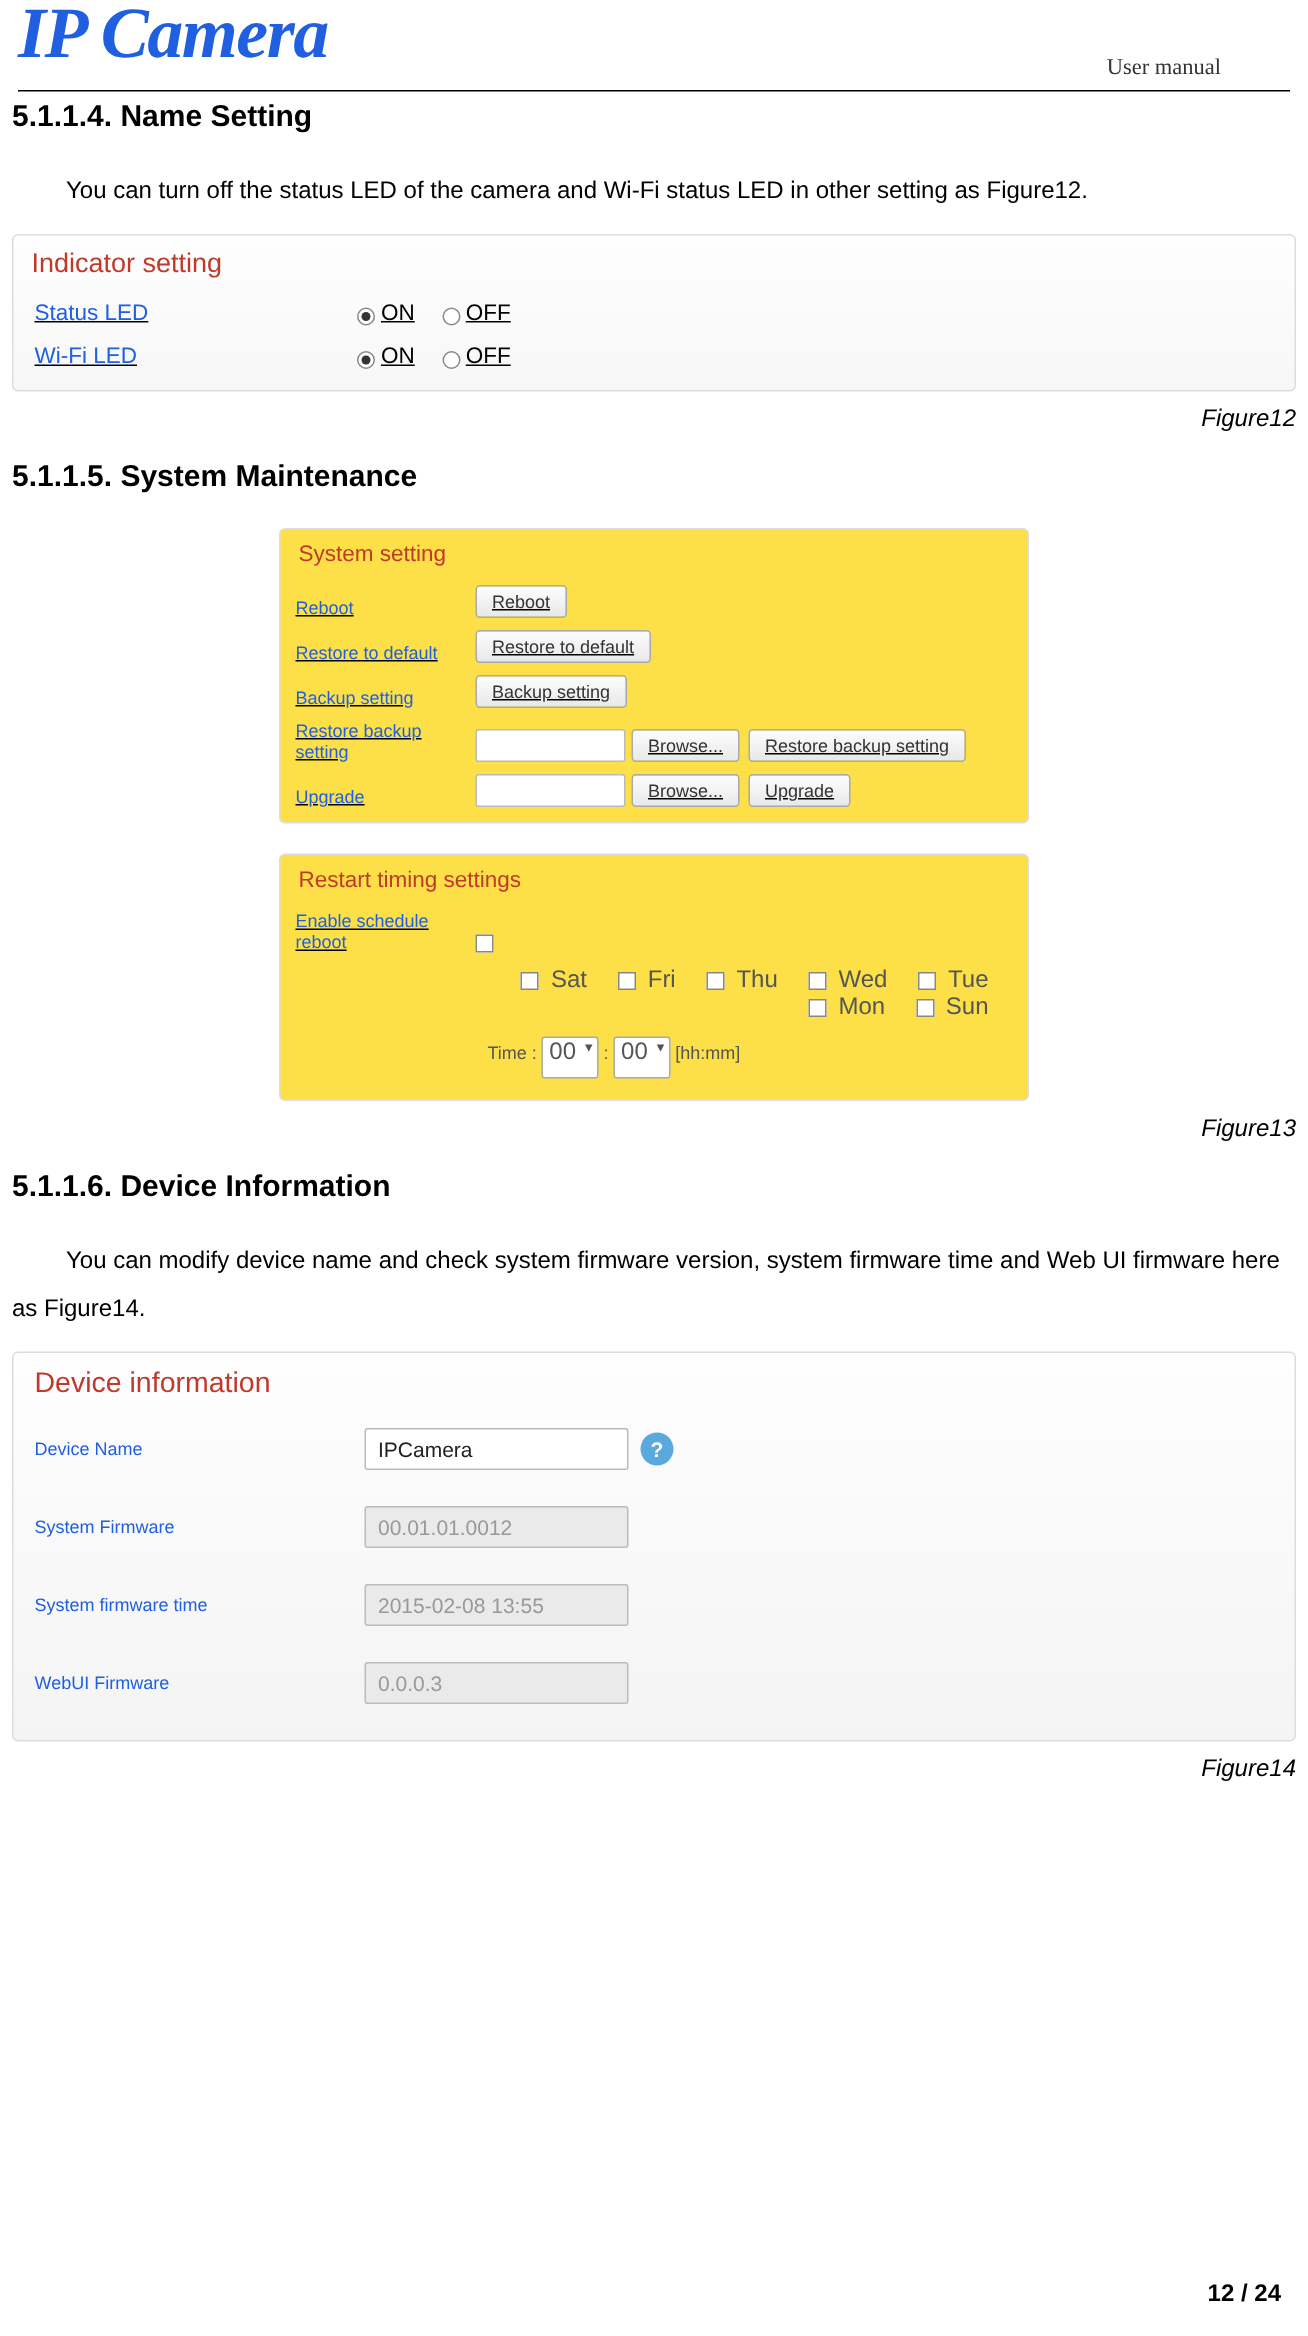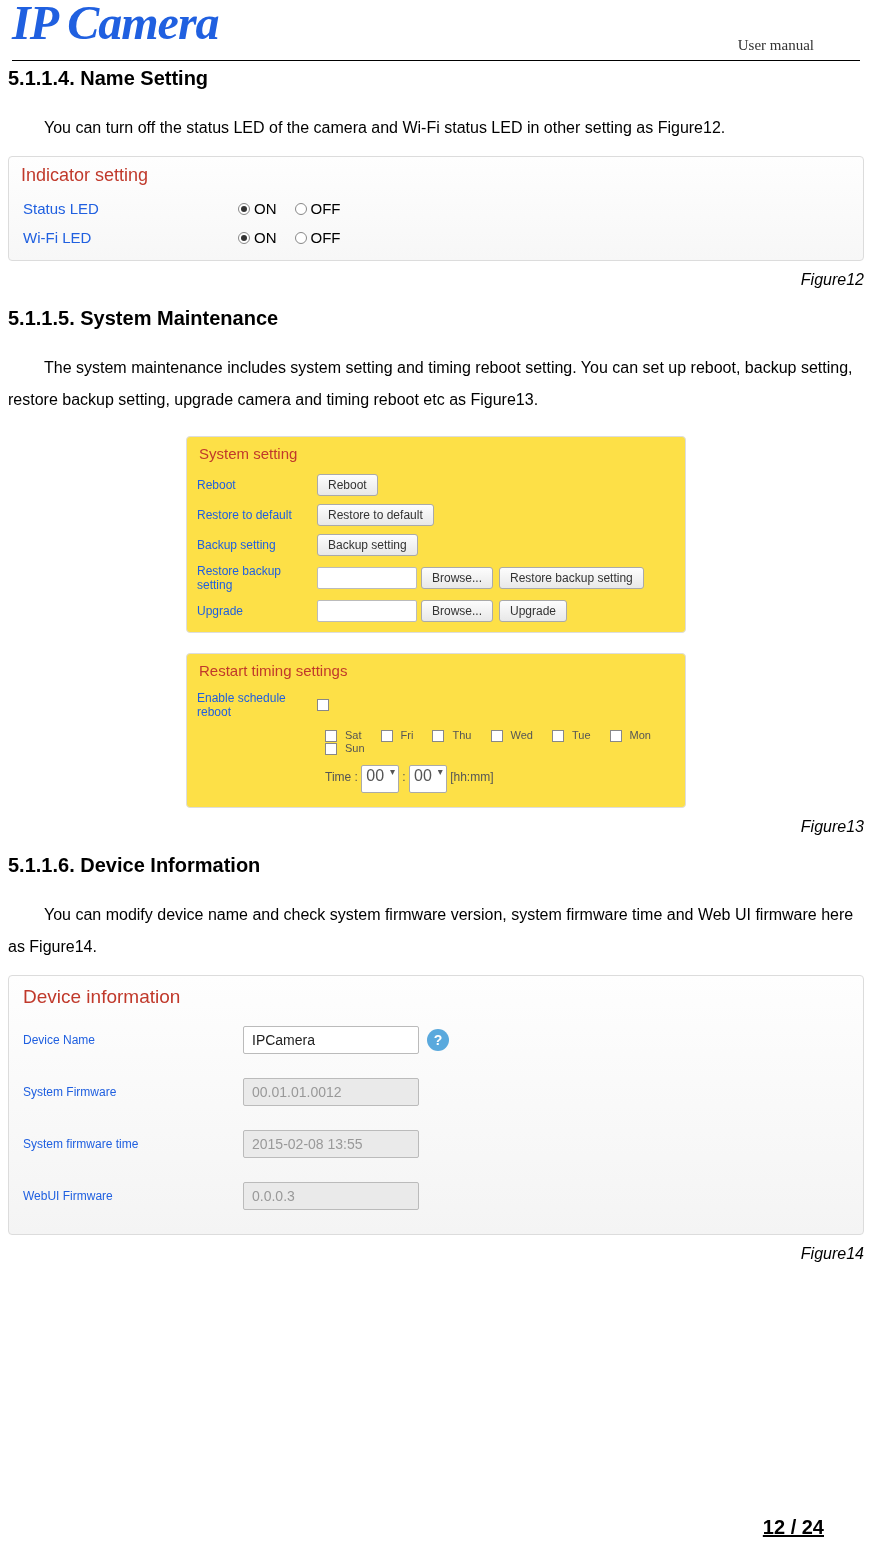--- a/index.html
+++ b/index.html
@@ -65,22 +65,23 @@
     }
     .panel-header {
       font-size: 18px;
       color: #c0392b;
       padding: 8px 12px;
       font-family: Arial, sans-serif;
     }
     .small-panel .panel-header { font-size: 15px; color: #c0392b; }
     .panel-row {
       display: flex;
-      align-items: center;
+      align-items: flex-end;
       padding: 6px 14px;
+      text-decoration: underline;
     }
     .panel-label {
       width: 215px;
       color: #2060e0;
       font-size: 15px;
     }
     .small-panel .panel-label { width: 120px; font-size: 12px; color: #2060e0; }
     .small-panel .panel-row { padding: 4px 10px; }
     .radio-dot {
       width: 12px; height: 12px; border: 1px solid #888; border-radius: 50%;
@@ -111,21 +112,21 @@
       width: 500px;
       margin: 20px auto 0 auto;
       background: #fde047;
       border: 1px solid #ddd;
       border-radius: 4px;
       padding-bottom: 6px;
     }
     .chk {
       width: 12px; height: 12px; border: 1px solid #888; display:inline-block; vertical-align:middle; margin-right:3px; background:#fff;
     }
-    .days-row { padding: 6px 10px 6px 138px; font-size: 11px; color: #555; }
+    .days-row { padding: 6px 10px 6px 138px; font-size: 16px; color: #555; text-align: right; }
     .days-row span { margin-right: 8px; }
     .time-row { padding: 4px 10px 8px 138px; font-size: 12px; color: #555; }
     .sel {
       border: 1px solid #aaa; border-radius: 2px; padding: 1px 14px 7px 4px;
       display:inline-block; position:relative; background:#fff; font-size:16px;
     }
     .sel::after { content:"▾"; position:absolute; right:3px; top:0; font-size:10px; color:#555;}
     .help-icon {
       display: inline-flex; width: 22px; height: 22px; border-radius: 50%;
       background: #5aa9dd; color: #fff; align-items: center; justify-content: center;
@@ -142,22 +143,22 @@
     .info-panel .panel-header { font-size: 19px; color: #c0392b; padding: 10px 14px 6px 14px; }
     .info-row { display:flex; align-items:center; padding: 12px 14px; }
     .info-label { width: 220px; color: #2060e0; font-size: 12px; }
     .info-box {
       width: 176px; padding: 5px 8px; border: 1px solid #bbb; border-radius: 2px;
       font-size: 14px;
     }
     .info-box.editable { background: #fff; color: #222; }
     .info-box.ro { background: #eaeaea; color: #999; }
     .footer {
-      position: absolute; bottom: 18px; right: 48px;
-      font-weight: bold; font-size: 20px; text-decoration: underline;
+      position: absolute; bottom: 18px; right: 18px;
+      font-weight: bold; font-size: 16px;
     }
   </style>
 </head>
 <body>
 
 <div class="page">
   <div class="top-area">
     <div class="logo">IP Camera</div>
     <div class="top-right">User manual</div>
   </div>
@@ -183,23 +184,20 @@
       <span class="radio-text">ON</span>
       <span class="radio-dot"></span>
       <span class="radio-text">OFF</span>
     </div>
   </div>
   <div class="figure-caption">Figure12</div>
 
   <h2 class="section">
     <span>5.1.1.5.</span> <span>System Maintenance</span>
   </h2>
-  <p class="body-text">
-    <span style="display:inline-block; width:36px;"></span><span>The system maintenance includes system setting and timing reboot setting. You can set up reboot, backup setting, restore backup setting, upgrade camera and timing reboot etc as Figure13.</span>
-  </p>
 
   <div class="small-panel">
     <div class="panel-header">System setting</div>
     <div class="panel-row">
       <div class="panel-label">Reboot</div>
       <button class="btn">Reboot</button>
     </div>
     <div class="panel-row">
       <div class="panel-label">Restore to default</div>
       <button class="btn">Restore to default</button>

